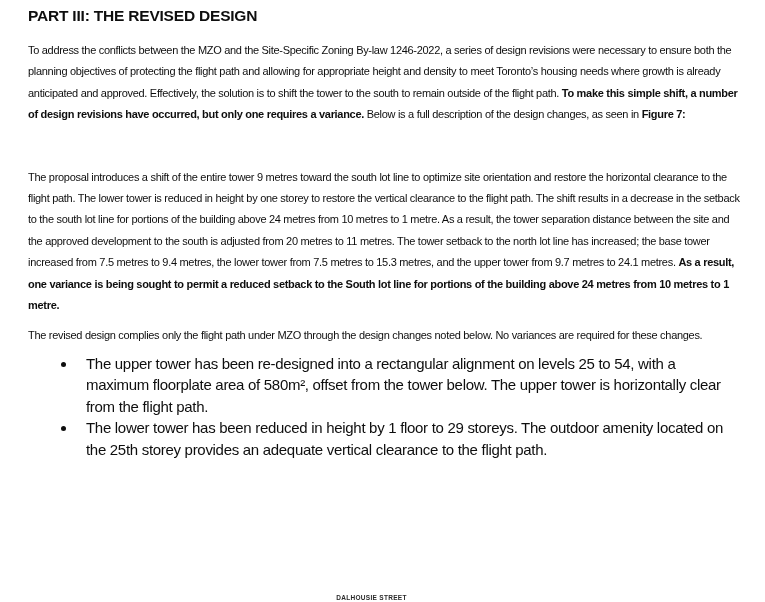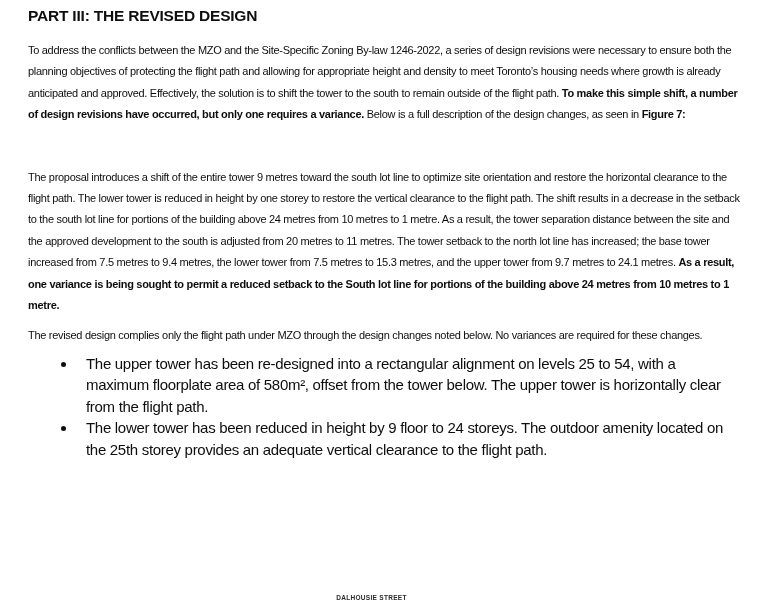--- a/index.html
+++ b/index.html
@@ -67,17 +67,17 @@
 
   <p class="para"><span>To address the conflicts between the MZO and the Site-Specific Zoning By-law 1246-2022, a series of design revisions were necessary to ensure both the planning objectives of protecting the flight path and allowing for appropriate height and density to meet Toronto’s housing needs where growth is already anticipated and approved. Effectively, the solution is to shift the tower to the south to remain outside of the flight path. </span><span class="b">To make this simple shift, a number of design revisions have occurred, but only one requires a variance.</span><span> Below is a full description of the design changes, as seen in </span><span class="b">Figure 7:</span></p>
 
 
   <p class="para space-lg"><span>The proposal introduces a shift of the entire tower 9 metres toward the south lot line to optimize site orientation and restore the horizontal clearance to the flight path. The lower tower is reduced in height by one storey to restore the vertical clearance to the flight path. The shift results in a decrease in the setback to the south lot line for portions of the building above 24 metres from 10 metres to 1 metre. As a result, the tower separation distance between the site and the approved development to the south is adjusted from 20 metres to 11 metres. The tower setback to the north lot line has increased; the base tower increased from 7.5 metres to 9.4 metres, the lower tower from 7.5 metres to 15.3 metres, and the upper tower from 9.7 metres to 24.1 metres. </span><span class="b">As a result, one variance is being sought to permit a reduced setback to the South lot line for portions of the building above 24 metres from 10 metres to 1 metre.</span></p>
 
   <p class="para space-md">The revised design complies only the flight path under MZO through the design changes noted below. No variances are required for these changes.</p>
 
   <ul class="bullist">
       <li>The upper tower has been re-designed into a rectangular alignment on levels 25 to 54, with a maximum floorplate area of 580m², offset from the tower below. The upper tower is horizontally clear from the flight path.</li>
-      <li>The lower tower has been reduced in height by 9 floor to 24 storeys. The outdoor amenity located on the 25th storey provides an adequate vertical clearance to the flight path.</li>
+      <li>The lower tower has been reduced in height by 1 floor to 29 storeys. The outdoor amenity located on the 25th storey provides an adequate vertical clearance to the flight path.</li>
     </ul>
 
   <div class="figure-caption">DALHOUSIE STREET</div>
 </div>
 
 </body></html>

